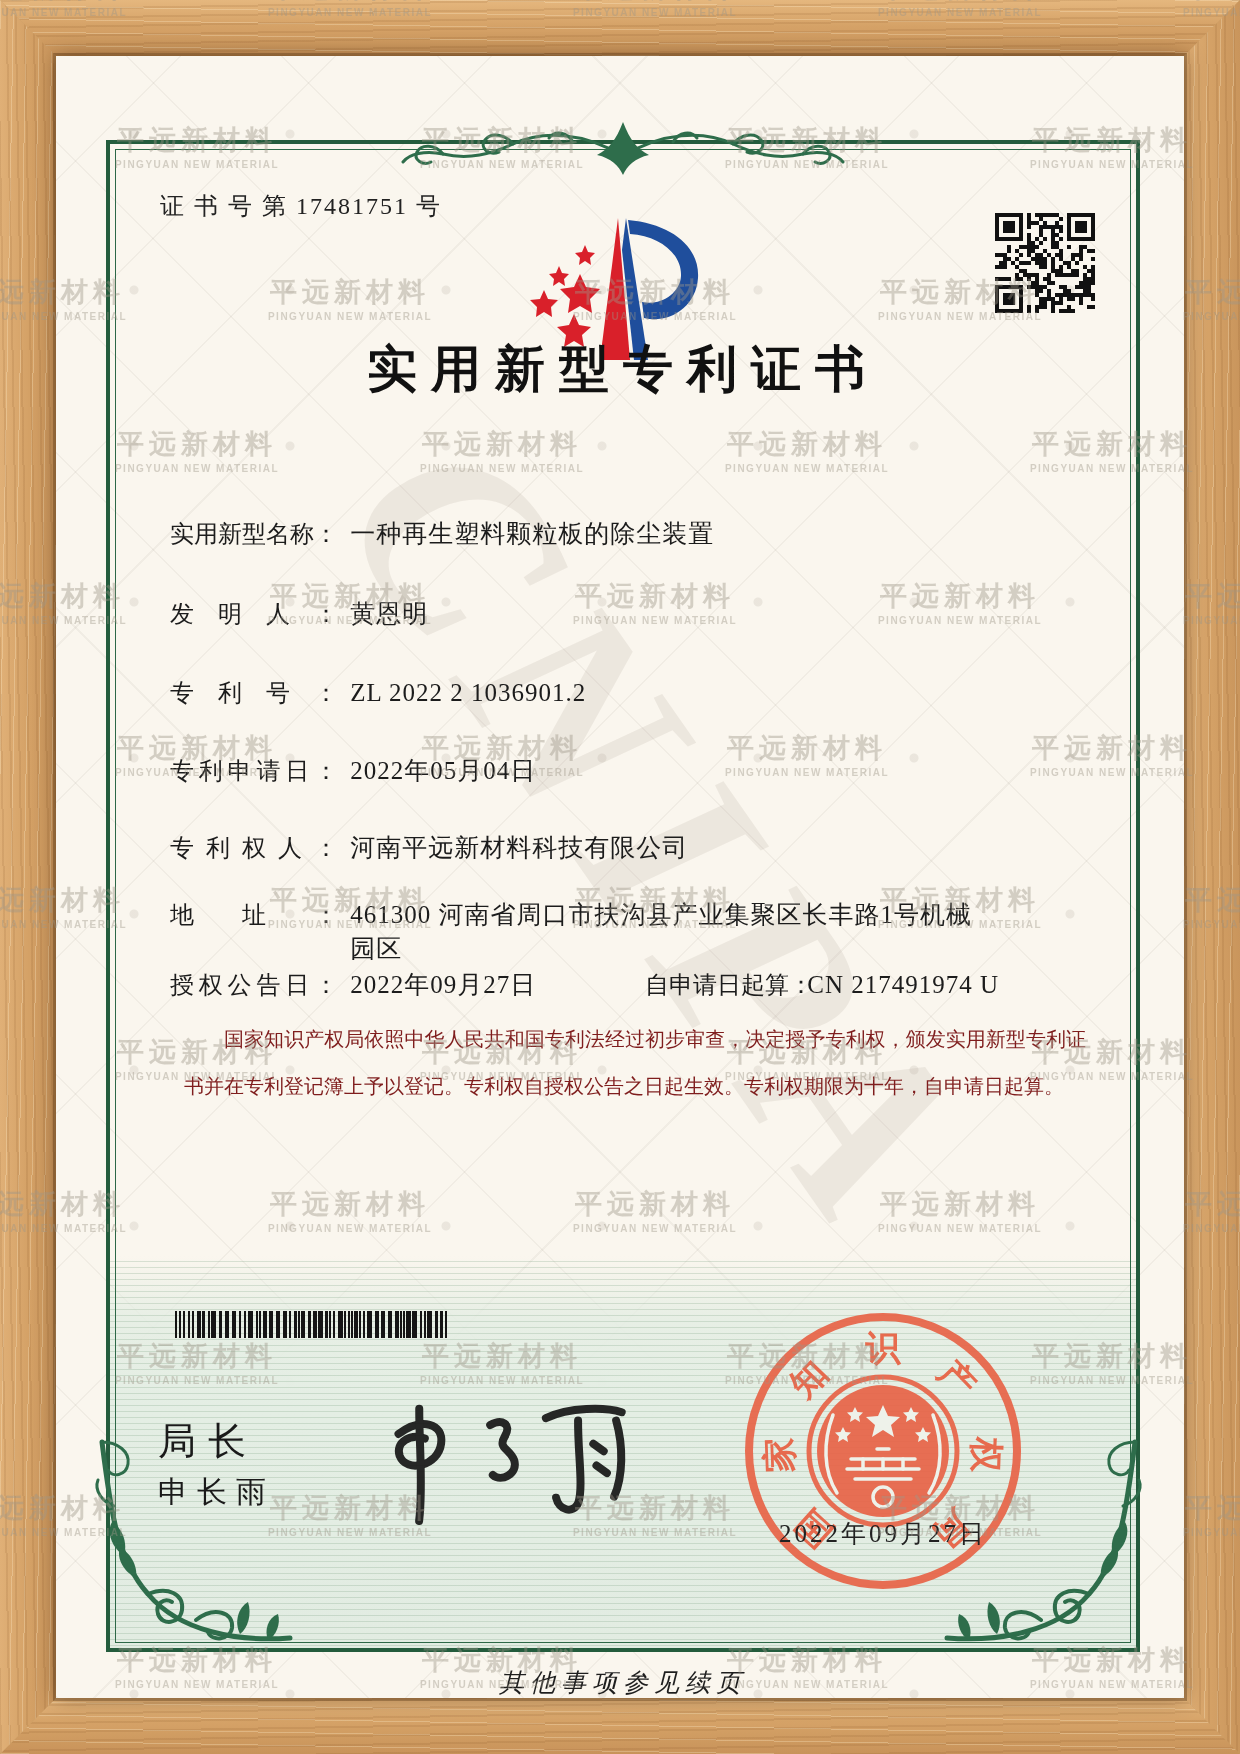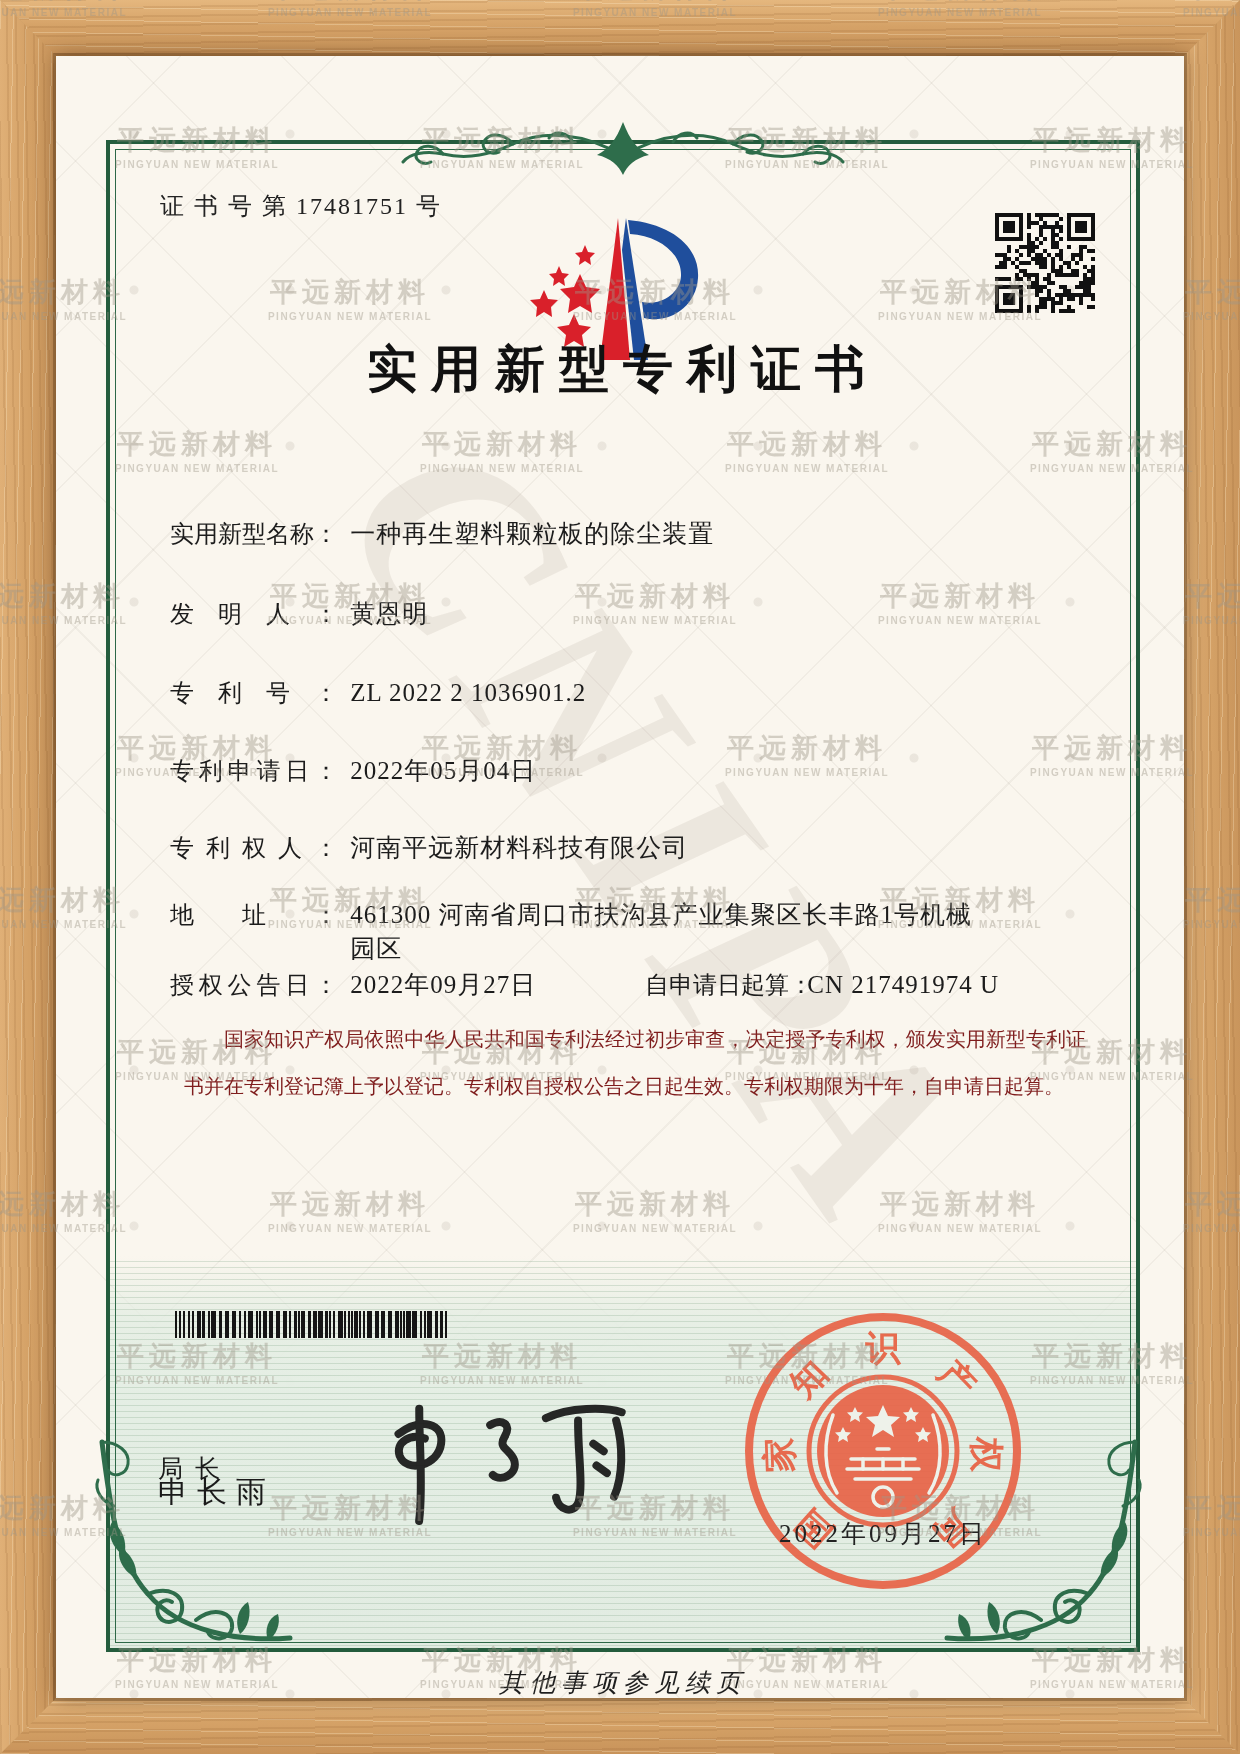--- a/index.html
+++ b/index.html
@@ -58,22 +58,22 @@
   .row .lbl{display:inline-block;width:168px;text-align:justify;text-align-last:justify;
     font-size:24px;vertical-align:top;}
   .row .val{display:inline-block;margin-left:6px;vertical-align:top;letter-spacing:1px;}
   .row.addr .val{width:630px;}
   .grant2{position:absolute;left:475px;top:0;white-space:nowrap;}
   .grant2 .lbl{width:150px;}
   .paras{position:absolute;left:184px;top:1016px;width:902px;font-size:20px;line-height:47px;
     text-align:justify;color:#7f1d1d;}
   .paras p{margin:0;text-indent:2em;}
   .barcode{position:absolute;left:175px;top:1311px;}
-  .director-title{position:absolute;left:158px;top:1416px;font-size:25px;letter-spacing:12px;
-    font-family:"Liberation Sans","DejaVu Sans",sans-serif;color:#1a1a1a;margin-top:36px;}
+  .director-title{position:absolute;left:158px;top:1416px;font-size:38px;letter-spacing:12px;
+    font-family:"Liberation Sans","DejaVu Sans",sans-serif;color:#1a1a1a;}
   .director-name{position:absolute;left:158px;top:1472px;font-size:30px;letter-spacing:9px;
     font-family:"Liberation Sans","DejaVu Sans",sans-serif;color:#1a1a1a;}
   .signature{position:absolute;left:372px;top:1390px;transform:rotate(-3deg);}
   
   .seal{position:absolute;left:745px;top:1313px;width:276px;height:276px;z-index:6;}
   .seal-ink{position:absolute;inset:0;border-radius:50%;box-sizing:border-box;
     border:8px solid rgba(231,99,70,.92);mix-blend-mode:multiply;}
   .seal-char{position:absolute;font-size:35px;font-weight:bold;color:rgba(231,99,70,.95);
     font-family:"Liberation Sans","DejaVu Sans",sans-serif;}
   .seal-date{position:absolute;left:-20px;right:-20px;top:204px;text-align:center;font-size:25px;

